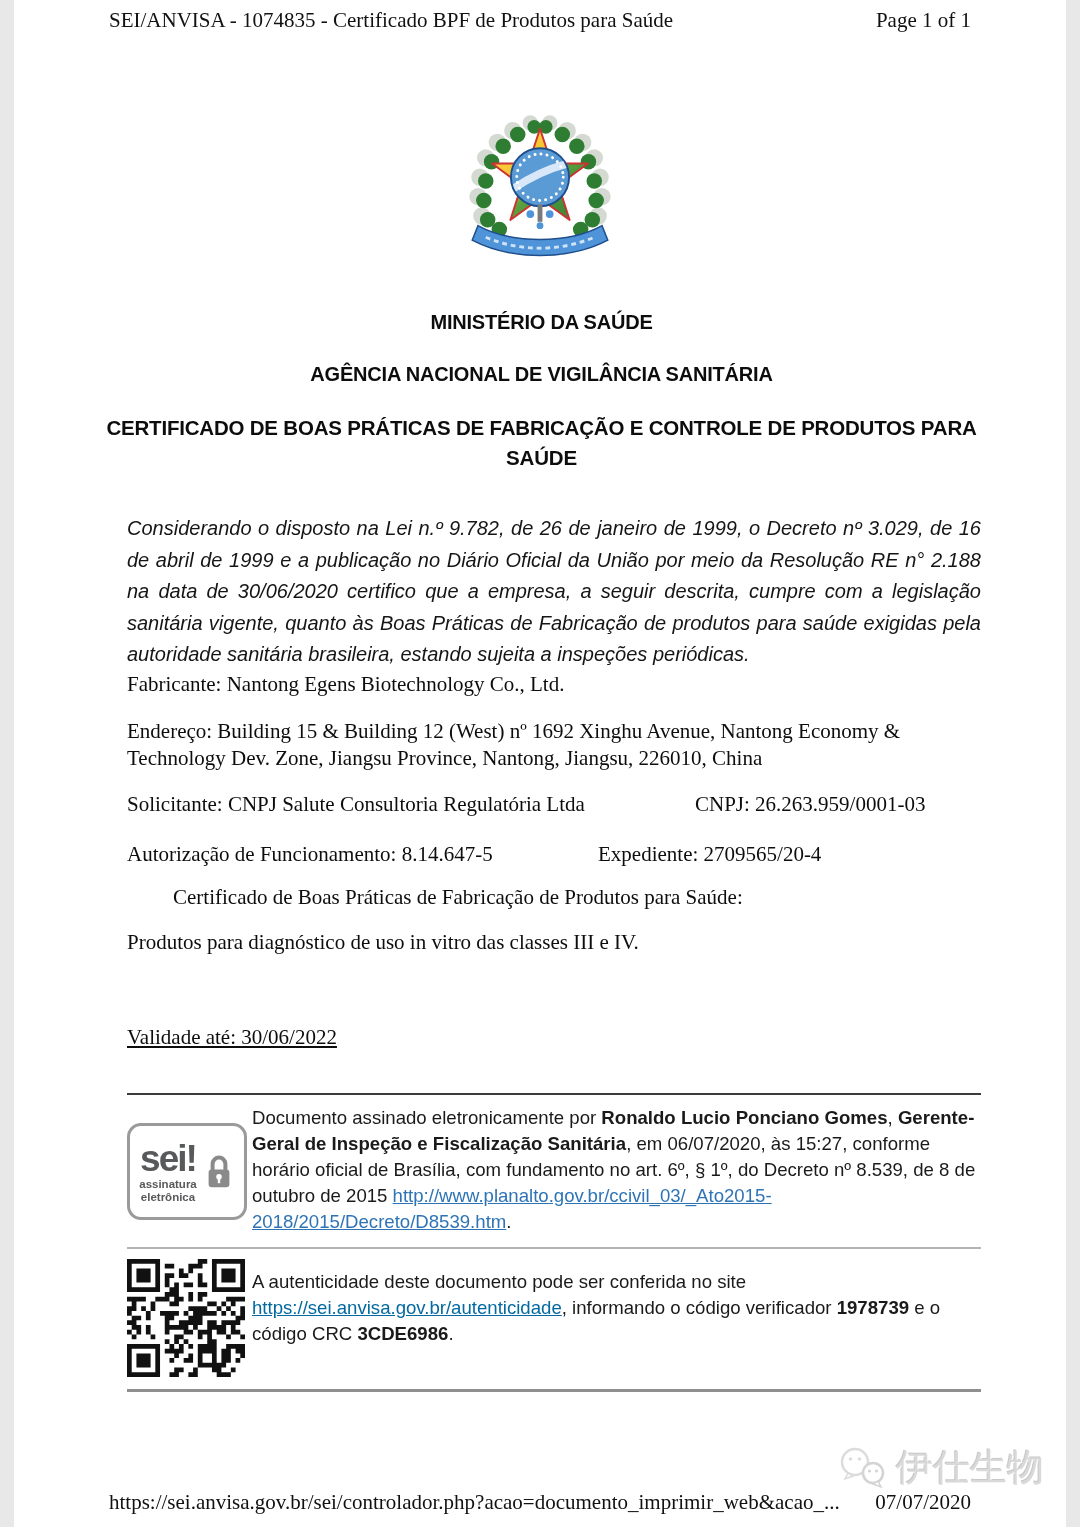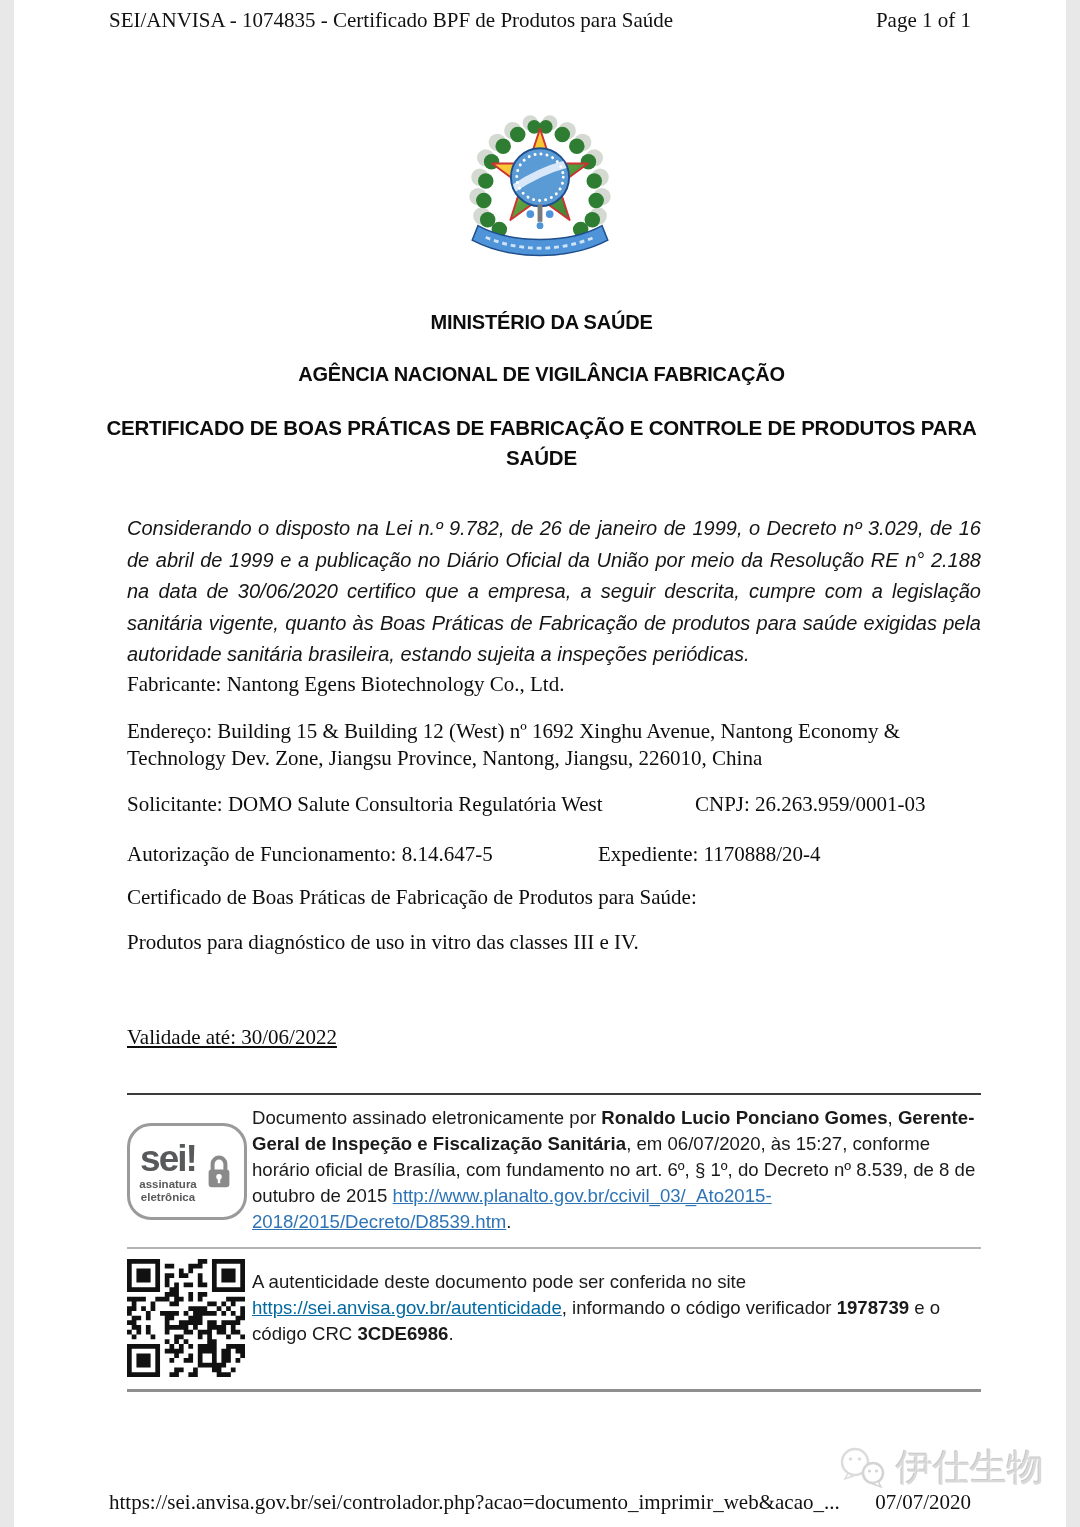--- a/index.html
+++ b/index.html
@@ -36,35 +36,35 @@
     font-family:"Liberation Sans","DejaVu Sans",sans-serif;
     font-style:italic; font-size:20px; line-height:31.6px; color:#151515;
   }
   .b-fabricante { top:672px; }
   .b-endereco   { top:718px; line-height:27px; }
   .b-row        { display:flex; }
   .b-solicitante{ top:792px; }
   .b-solicitante .cell-1 { width:568px; flex:none; }
   .b-autorizacao{ top:842px; }
   .b-autorizacao .cell-1 { width:471px; flex:none; }
-  .b-certline   { top:885px; }
+  .b-certline   { top:885px;margin-left:46px; }
   .b-produtos   { top:930px; }
   .b-validade   { top:1025px;text-decoration:underline; }
   
   .sig-table {
     position:absolute; top:1093px; left:113px; width:854px;
     border-top:2px solid #3c3c3c; border-bottom:3px solid #8f8f8f;
     font-family:"Liberation Sans","DejaVu Sans",sans-serif;
   }
   .sig-row { display:flex; align-items:flex-start; padding:10px 0 12px 0; }
   .sig-row.first { border-bottom:2px solid #b3b3b3; min-height:145px; }
   .sig-row.second { min-height:126px; }
   .sig-logo-cell { width:125px; flex:none; padding-top:18px; }
   .sei-box {
-    width:120px; height:97px; border:3px solid #9a9a9a; border-radius:24px;
+    width:120px; height:97px; border:3px solid #9a9a9a; border-radius:14px;
     display:flex; align-items:center; justify-content:center; gap:6px;
     background:#fff;
   }
   .sei-text { text-align:center; color:#58595b; line-height:1; }
   .sei-brand { font-size:37px; font-weight:bold; letter-spacing:-2px; }
   .sei-cap { font-size:11.5px; font-weight:bold; letter-spacing:0; margin-top:2px; }
   .qr-cell { width:125px; flex:none; }
   .qr-box { width:118px; height:118px; background:#fff; }
   .sig-text {
     flex:1; font-size:18.6px; line-height:26px; color:#1a1a1a;
@@ -153,37 +153,37 @@
       <circle cx="70" cy="116" r="4" fill="#4f93d8"></circle>
       <circle cx="90" cy="116" r="4" fill="#4f93d8"></circle>
       <circle cx="80" cy="128" r="3.5" fill="#4f93d8"></circle>
 
       <path d="M16,128 C50,147 110,147 144,128 L150,143 C110,164 50,164 10,143 Z" fill="#4f93d8" stroke="#1f4e8c" stroke-width="1.5"></path>
       <path d="M24,140 C60,155 100,155 136,140" stroke="#cfe3f7" stroke-width="3" stroke-dasharray="5 4" fill="none"></path>
     </svg>
   </div>
 
   <div class="h-center h-ministry">MINISTÉRIO DA SAÚDE</div>
-  <div class="h-center h-agency">AGÊNCIA NACIONAL DE VIGILÂNCIA FABRICAÇÃO</div>
+  <div class="h-center h-agency">AGÊNCIA NACIONAL DE VIGILÂNCIA SANITÁRIA</div>
   <div class="h-center h-cert">
     <span class="inner">CERTIFICADO DE BOAS PRÁTICAS DE FABRICAÇÃO E CONTROLE DE PRODUTOS PARA SAÚDE</span>
   </div>
 
   <p class="blk considerations">Considerando o disposto na Lei n.º 9.782, de 26 de janeiro de 1999, o Decreto nº 3.029, de 16 de abril de 1999 e a publicação no Diário Oficial da União por meio da Resolução RE n° 2.188 na data de 30/06/2020 certifico que a empresa, a seguir descrita, cumpre com a legislação sanitária vigente, quanto às Boas Práticas de Fabricação de produtos para saúde exigidas pela autoridade sanitária brasileira, estando sujeita a inspeções periódicas.</p>
   <p class="blk b-fabricante">Fabricante: Nantong Egens Biotechnology Co., Ltd.</p>
   <p class="blk b-endereco">Endereço: Building 15 &amp; Building 12 (West) nº 1692 Xinghu Avenue, Nantong Economy &amp; Technology Dev. Zone, Jiangsu Province, Nantong, Jiangsu, 226010, China</p>
 
   <div class="blk b-row b-solicitante">
-    <span class="cell-1">Solicitante: DOMO Salute Consultoria Regulatória West</span>
+    <span class="cell-1">Solicitante: CNPJ Salute Consultoria Regulatória Ltda</span>
     <span>CNPJ: 26.263.959/0001-03</span>
   </div>
 
   <div class="blk b-row b-autorizacao">
     <span class="cell-1">Autorização de Funcionamento: 8.14.647-5</span>
-    <span>Expediente: 1170888/20-4</span>
+    <span>Expediente: 2709565/20-4</span>
   </div>
 
   <p class="blk b-certline">Certificado de Boas Práticas de Fabricação de Produtos para Saúde:</p>
   <p class="blk b-produtos">Produtos para diagnóstico de uso in vitro das classes III e IV.</p>
   <p class="blk b-validade">Validade até: 30/06/2022</p>
 
   <div class="sig-table">
 
     <div class="sig-row first">
       <div class="sig-logo-cell">

